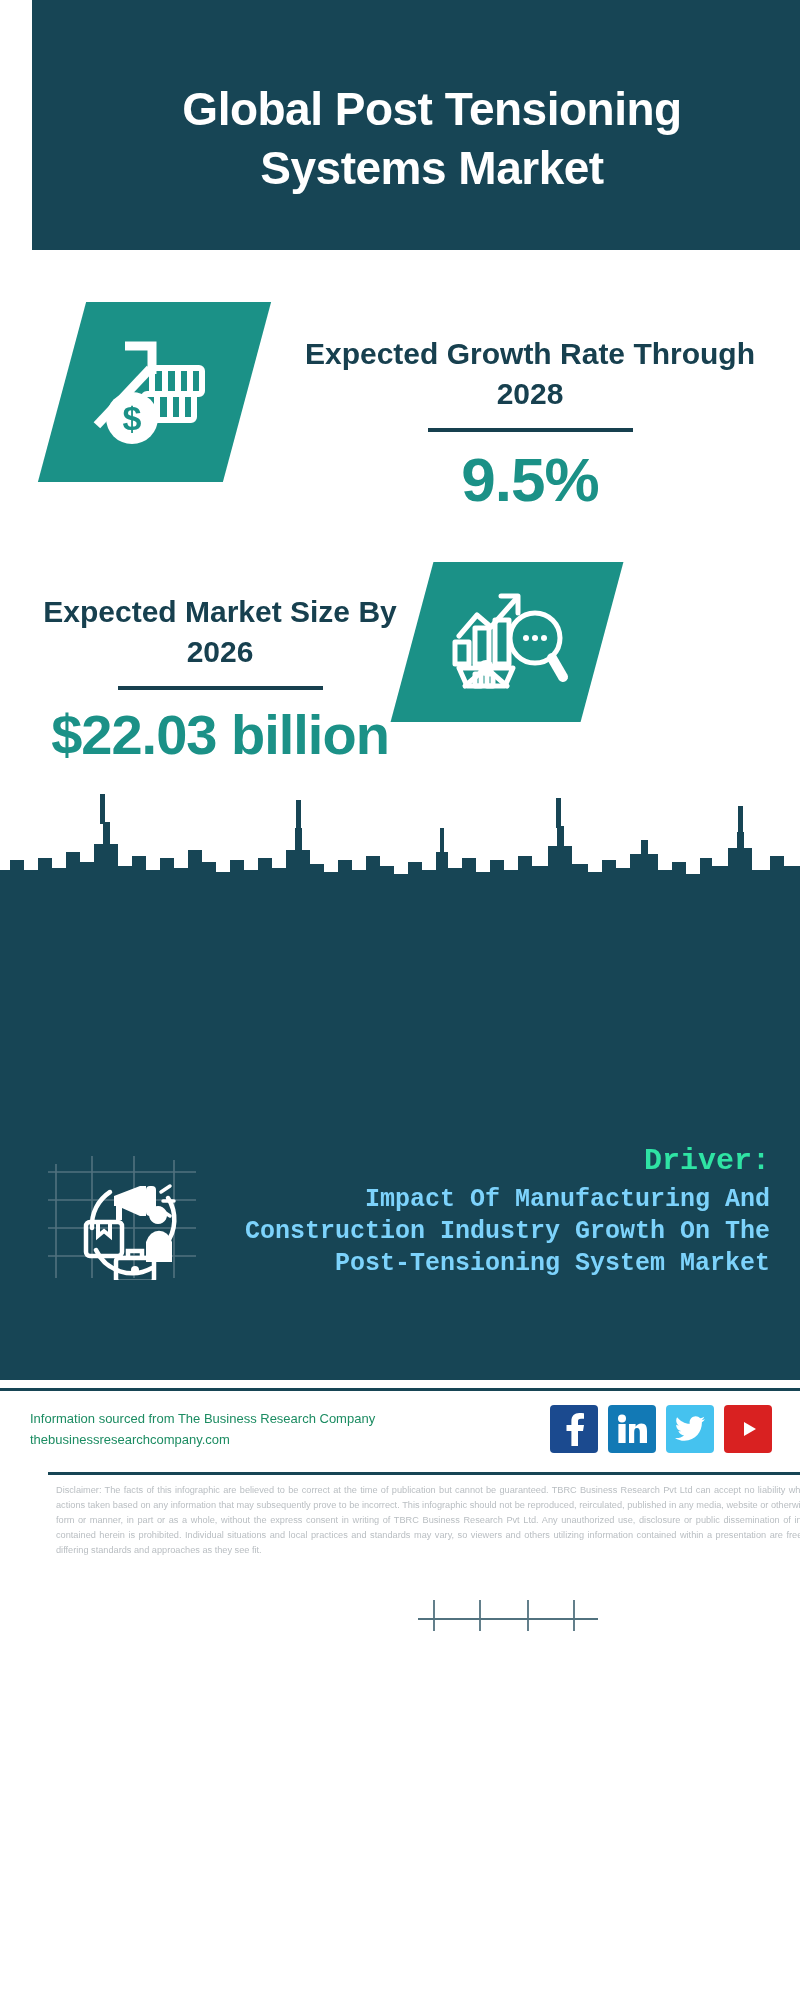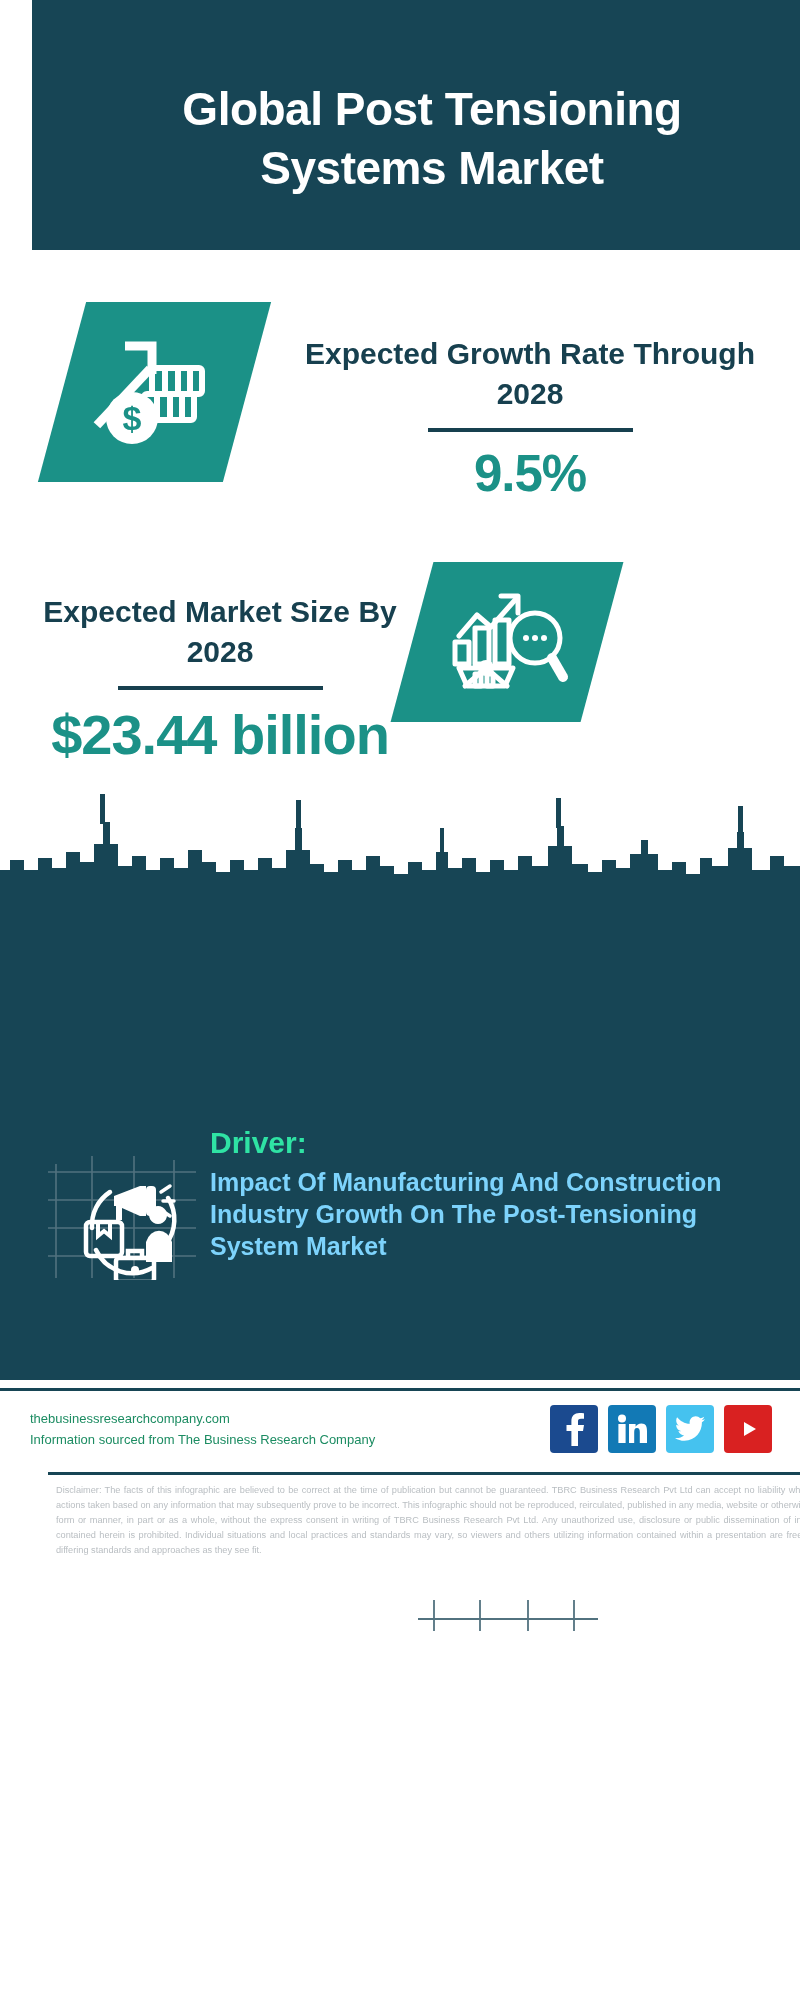--- a/index.html
+++ b/index.html
@@ -44,41 +44,41 @@
   
   .growth-icon { left: 62px; top: 52px; width: 185px; height: 180px; }
   .growth-text { position: absolute; left: 290px; top: 42px; width: 480px; text-align: center; }
   .stat-label {
     color: #17404f; font-size: 30px; font-weight: bold; line-height: 1.32; margin-top: 42px;
   }
   .rule-dark {
     width: 205px; height: 4px; background: #17404f; margin: 15px auto 12px auto;
   }
   .stat-value-teal {
-    color: #1b9187; font-size: 51px; font-weight: bold; letter-spacing: -1px;
+    color: #1b9187; font-size: 62px; font-weight: bold; letter-spacing: -1px;
   }
 
   
   .size-text { position: absolute; left: 20px; top: 300px; width: 400px; text-align: center; }
   .size-value {
     color: #1b9187; font-size: 56px; font-weight: bold; letter-spacing: -1px;
   }
   .size-icon { left: 412px; top: 312px; width: 190px; height: 160px; }
 
   
   .skyline { position: absolute; left:0; top: 770px; width: 800px; height: 135px; }
 
   
   .dark-zone {
     position: absolute; left: 0; top: 900px;
     width: 800px; height: 480px;
     background: #174555;
   }
   .driver-icon-wrap { position: absolute; left: 48px; top: 250px; width: 150px; height: 130px; }
-  .driver-text { position: absolute; left: 210px; top: 226px; width: 560px; text-align: left; }
+  .driver-text { position: absolute; left: 210px; top: 244px; width: 560px; text-align: right; font-family: Liberation Mono, monospace; }
   .driver-heading { color: #2fe3a4; font-size: 30px; font-weight: bold; margin-bottom: 6px; }
   .driver-body { color: #7dd3fc; font-size: 25px; font-weight: bold; line-height: 1.28; }
 
   .green-rule { position: absolute; left: 200px; top: 545px; width: 200px; height: 5px; background: #2fe3a4; }
 
   .region-text { position: absolute; left: 40px; top: 595px; width: 360px; text-align: center; }
   .region-name { color: #2fe3a4; font-size: 30px; font-weight: bold; margin-bottom: 2px; }
   .region-sub { color: #ffffff; font-size: 28px; line-height: 1.32; font-weight: normal; }
   .map-wrap { position: absolute; left: 418px; top: 585px; width: 180px; height: 150px; }
 
@@ -140,23 +140,23 @@
       </div>
     </div>
 
     <div class="growth-text">
       <div class="stat-label">Expected Growth Rate Through 2028</div>
       <div class="rule-dark"></div>
       <div class="stat-value-teal">9.5%</div>
     </div>
 
     <div class="size-text">
-      <div class="stat-label">Expected Market Size By 2028</div>
+      <div class="stat-label">Expected Market Size By 2026</div>
       <div class="rule-dark"></div>
-      <div class="size-value">$23.44 billion</div>
+      <div class="size-value">$22.03 billion</div>
     </div>
 
     <div class="para size-icon">
       <div class="para-inner">
         <svg width="125" height="120" viewBox="0 0 125 120">
           <g fill="none" stroke="#ffffff" stroke-width="5" stroke-linecap="round" stroke-linejoin="round">
             <polyline points="14,54 32,33 46,45 70,18"></polyline>
             <polyline points="56,14 73,14 73,31"></polyline>
             <rect x="10" y="60" width="14" height="22"></rect>
             <rect x="30" y="46" width="14" height="36"></rect>
@@ -259,22 +259,22 @@
         </g>
         <path fill="#ffffff" d="M22,42 L46,34 L62,40 L74,32 L96,30 L118,34 L140,30 L152,38 L146,48 L128,52 L140,56 L132,64 L114,62 L104,70 L112,78 L104,88 L96,84 L90,94 L96,104 L88,116 L82,108 L78,118 L72,112 L70,96 L62,86 L54,78 L44,70 L34,64 L28,54 Z"></path>
         <path fill="#ffffff" d="M150,24 L164,22 L168,30 L156,34 Z"></path>
         <path fill="#ffffff" d="M96,118 L104,122 L102,132 L94,128 Z"></path>
       </svg>
     </div>
   </div>
 
   <div class="footer">
     <div class="source-text">
+      <div class="source-line">Information sourced from The Business Research Company</div>
       <div class="source-line">thebusinessresearchcompany.com</div>
-      <div class="source-line">Information sourced from The Business Research Company</div>
     </div>
     <div class="socials">
       <div class="s-icon s-fb">
         <svg width="26" height="34" viewBox="0 0 26 34">
             <path fill="#ffffff" d="M17,34 L17,19 L22,19 L23,13 L17,13 L17,9.5 C17,7.8 17.5,6.8 20,6.8 L23,6.8 L23,1.2 C22.2,1.1 20.2,1 18.3,1 C13.6,1 10.4,3.9 10.4,9 L10.4,13 L5.5,13 L5.5,19 L10.4,19 L10.4,34 Z"></path>
           </svg>
       </div>
       <div class="s-icon s-li">
         <svg width="30" height="30" viewBox="0 0 30 30">
             <circle cx="5" cy="4.5" r="4" fill="#ffffff"></circle>

